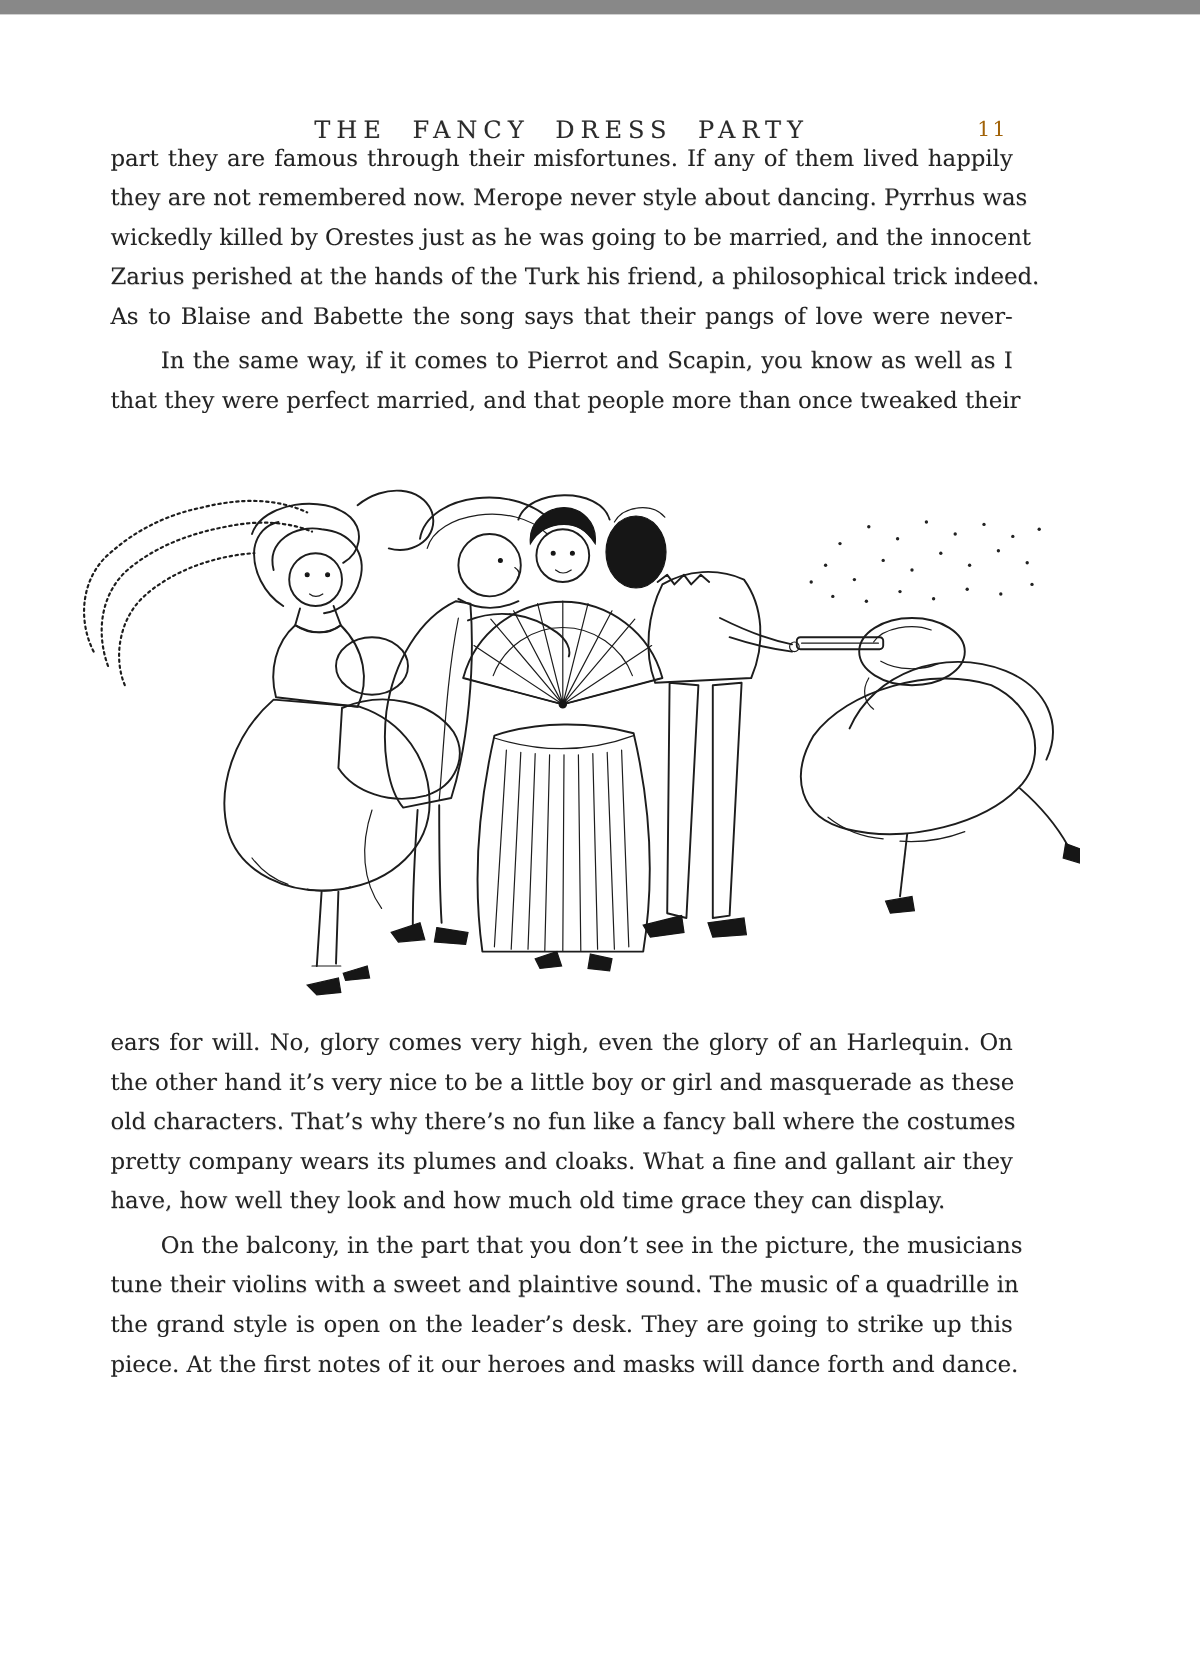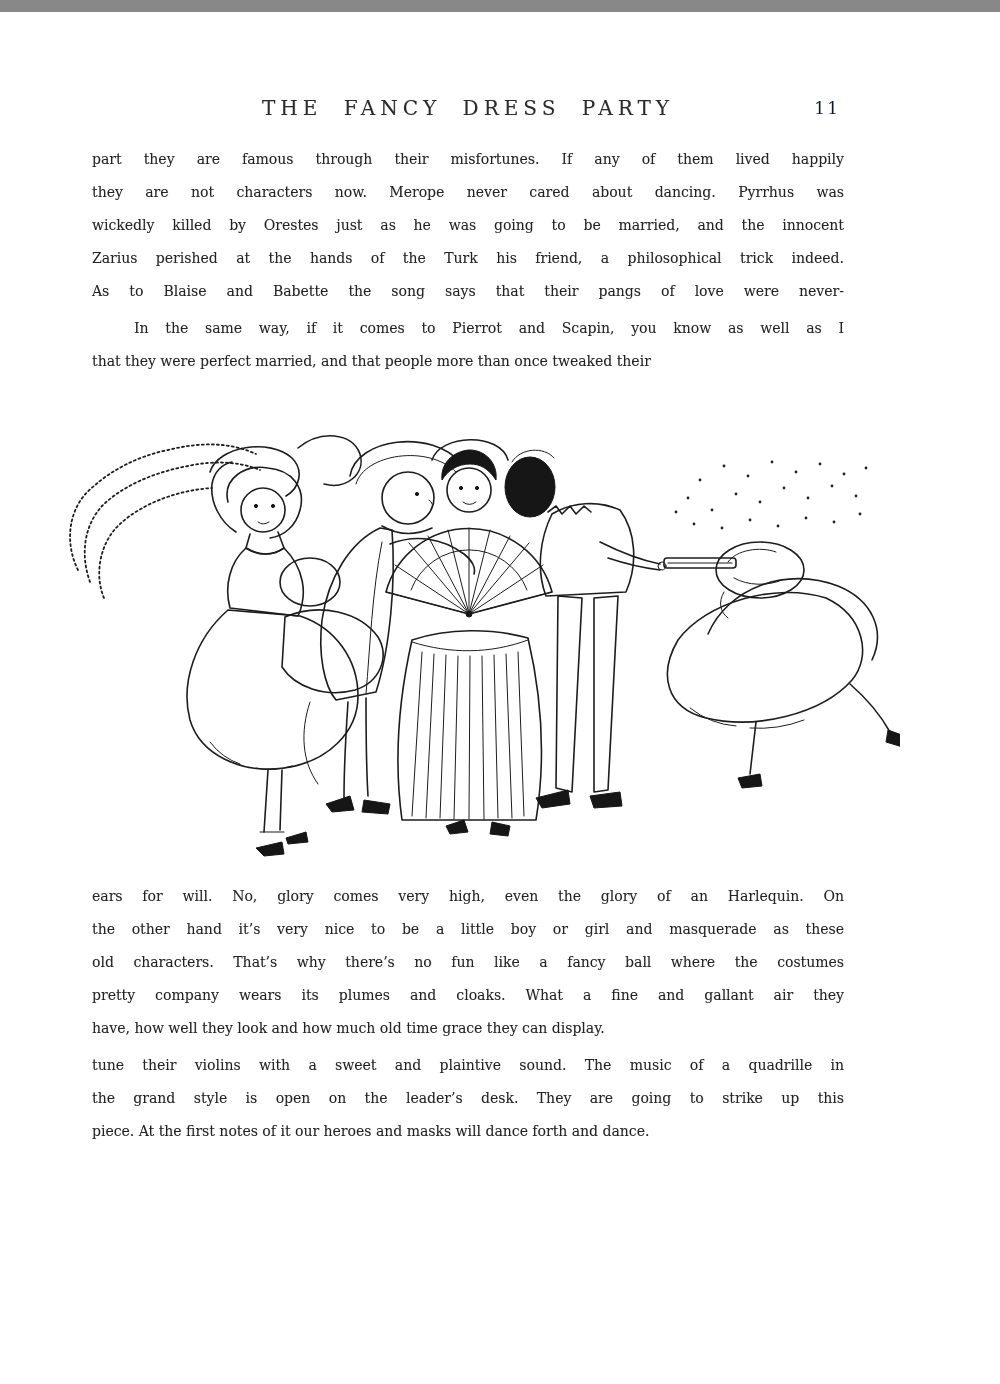--- a/index.html
+++ b/index.html
@@ -18,25 +18,25 @@
   .header .title{
     text-align:center;
     font-size:20px;
     letter-spacing:5px;
     word-spacing:10px;
     color:#2b2b2b;
     text-shadow:0.4px 0.4px 0 rgba(40,40,40,.25);
   }
   .header .pagenum{
     position:absolute;right:4px;top:2px;
-    font-size:17px;letter-spacing:2px;color:#0f172a;
+    font-size:17px;letter-spacing:2px;color:#a16207;
   }
   .textcol{
-    position:absolute;left:92px;top:131px;width:752px;
-    font-size:14px;line-height:33px;
+    position:absolute;left:92px;top:104px;width:752px;
+    font-size:19px;line-height:33px;
     text-shadow:0.35px 0.35px 0 rgba(40,40,40,.22);
   }
   .para{margin:0 0 4px 0;}
   .line{
     text-align:justify;
     text-align-last:justify;
     white-space:nowrap;
   }
   .line-last{text-align-last:left;}
   .line-indent{text-indent:42px;}
@@ -58,21 +58,21 @@
 
   <div class="header">
     <div class="title">THE FANCY DRESS PARTY</div>
     <div class="pagenum">11</div>
   </div>
 
   <div class="textcol">
 
     <div class="para">
         <div class="line">part they are famous through their misfortunes. If any of them lived happily</div>
-        <div class="line">they are not characters now. Merope never cared about dancing. Pyrrhus was</div>
+        <div class="line">they are not remembered now. Merope never style about dancing. Pyrrhus was</div>
         <div class="line">wickedly killed by Orestes just as he was going to be married, and the innocent</div>
         <div class="line">Zarius perished at the hands of the Turk his friend, a philosophical trick indeed.</div>
         <div class="line">As to Blaise and Babette the song says that their pangs of love were never-</div>
       </div>
     <div class="para">
         <div class="line line-indent">In the same way, if it comes to Pierrot and Scapin, you know as well as I</div>
         <div class="line line-last">that they were perfect married, and that people more than once tweaked their</div>
       </div>
 
     <div class="illustration-wrap">
@@ -206,19 +206,20 @@
     </div>
 
     <div class="para p2b">
         <div class="line">ears for will. No, glory comes very high, even the glory of an Harlequin. On</div>
         <div class="line">the other hand it’s very nice to be a little boy or girl and masquerade as these</div>
         <div class="line">old characters. That’s why there’s no fun like a fancy ball where the costumes</div>
         <div class="line">pretty company wears its plumes and cloaks. What a fine and gallant air they</div>
         <div class="line line-last">have, how well they look and how much old time grace they can display.</div>
       </div>
     <div class="para p3">
+        <div class="line line-indent">On the balcony, in the part that you don’t see in the picture, the musicians</div>
         <div class="line">tune their violins with a sweet and plaintive sound. The music of a quadrille in</div>
         <div class="line">the grand style is open on the leader’s desk. They are going to strike up this</div>
         <div class="line line-last">piece. At the first notes of it our heroes and masks will dance forth and dance.</div>
       </div>
 
   </div>
 </div>
 
 </body></html>

